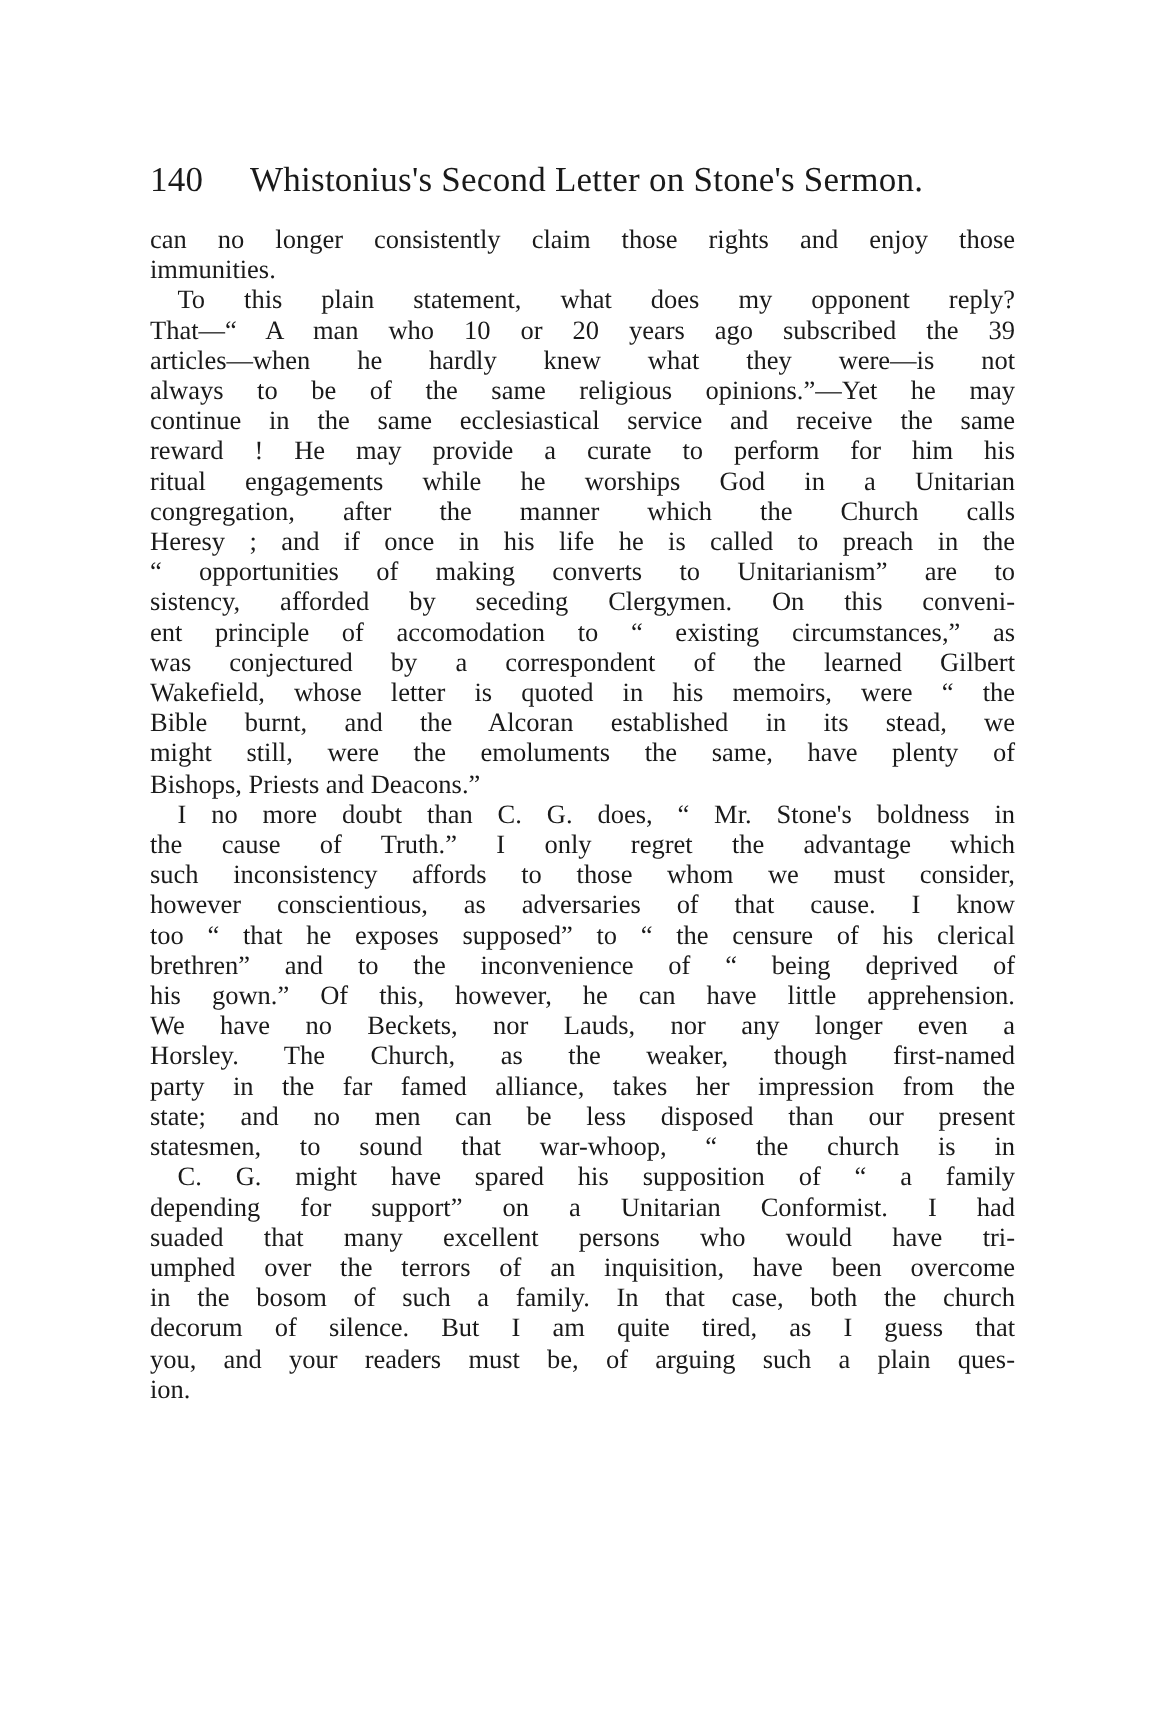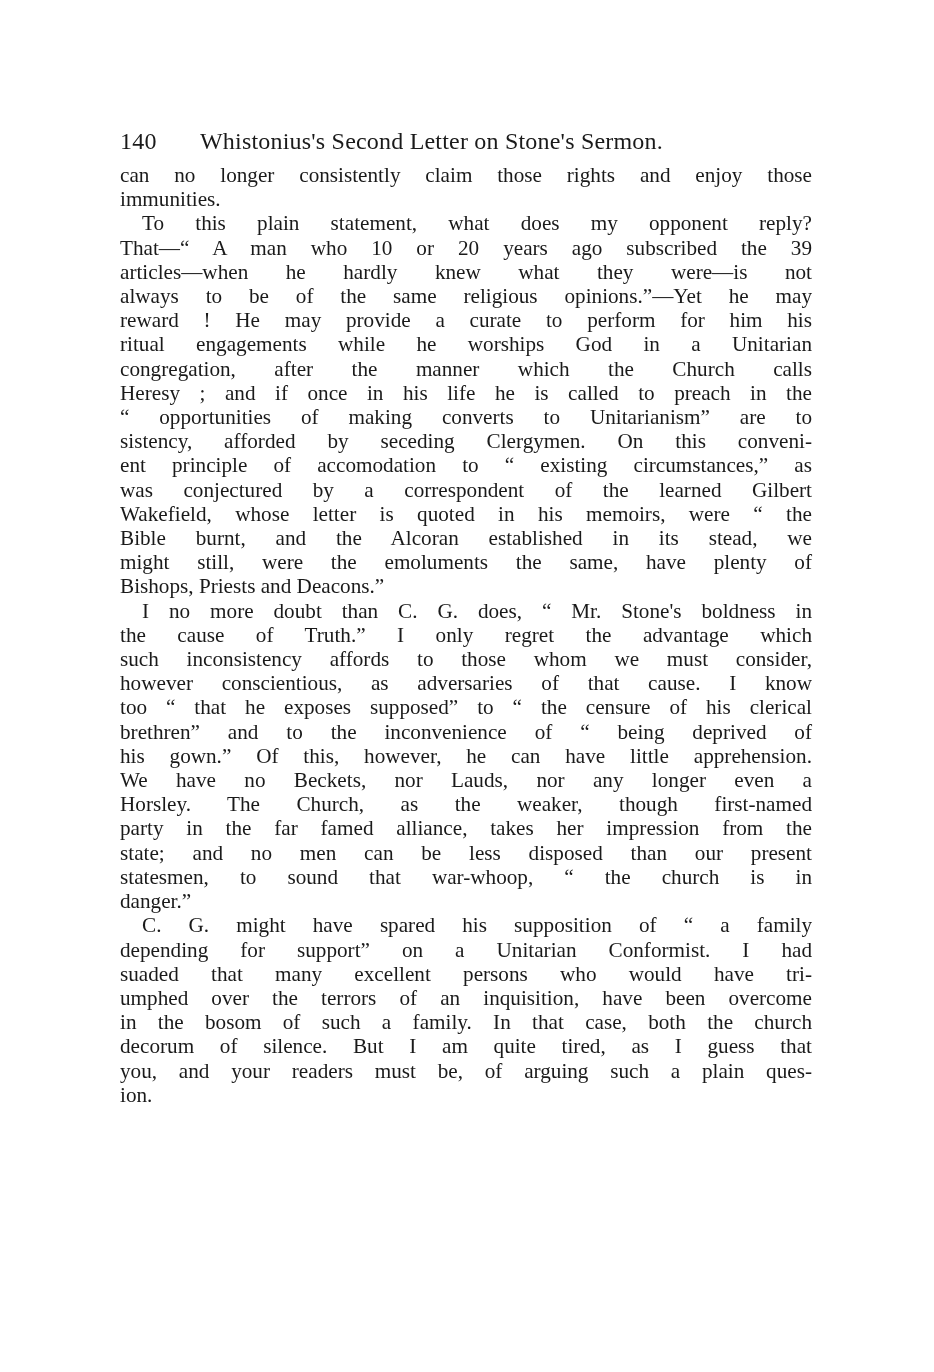--- a/index.html
+++ b/index.html
@@ -16,35 +16,35 @@
       font-family: "Liberation Serif", "DejaVu Serif", serif;
     }
     .page {
       position: absolute;
       left: 120px;
       top: 128px;
       width: 692px;
     }
     .running-head {
       display: flex;
-      align-items: flex-start;
+      align-items: center;
       height: 34px;
-      font-size: 24px;
+      font-size: 28px;
       letter-spacing: 0.2px;
     }
     .running-head .page-number {
       font-style: normal;
       width: 80px;
       flex: none;
     }
     .running-head .running-title {
       white-space: nowrap;
     }
     .body-text {
-      margin-top: 1px;
+      margin-top: 17px;
       font-size: 21.2px;
       line-height: 24.2px;
       text-align: justify;
       hyphens: manual;
     }
     .body-text p {
       margin: 0;
       text-indent: 0;
     }
     .body-text .line {
@@ -73,20 +73,21 @@
   <div class="body-text" id="body-text">
       <p>
         <span class="line">can no longer consistently claim those rights and enjoy those</span>
         <span class="line last">immunities.</span>
       </p>
       <p>
         <span class="line indented">To this plain statement, what does my opponent reply?</span>
         <span class="line">That—“ A man who 10 or 20 years ago subscribed the 39</span>
         <span class="line">articles—when he hardly knew what they were—is not</span>
         <span class="line">always to be of the same religious opinions.”—Yet he may</span>
+        <span class="line">continue in the same ecclesiastical service and receive the same</span>
         <span class="line">reward ! He may provide a curate to perform for him his</span>
         <span class="line">ritual engagements while he worships God in a Unitarian</span>
         <span class="line">congregation, after the manner which the Church calls</span>
         <span class="line">Heresy ; and if once in his life he is called to preach in the</span>
         <span class="line">“ opportunities of making converts to Unitarianism” are to</span>
         <span class="line">sistency, afforded by seceding Clergymen. On this conveni-</span>
         <span class="line">ent principle of accomodation to “ existing circumstances,” as</span>
         <span class="line">was conjectured by a correspondent of the learned Gilbert</span>
         <span class="line">Wakefield, whose letter is quoted in his memoirs, were “ the</span>
         <span class="line">Bible burnt, and the Alcoran established in its stead, we</span>
@@ -99,21 +100,20 @@
         <span class="line">such inconsistency affords to those whom we must consider,</span>
         <span class="line">however conscientious, as adversaries of that cause. I know</span>
         <span class="line">too “ that he exposes supposed” to “ the censure of his clerical</span>
         <span class="line">brethren” and to the inconvenience of “ being deprived of</span>
         <span class="line">his gown.” Of this, however, he can have little apprehension.</span>
         <span class="line">We have no Beckets, nor Lauds, nor any longer even a</span>
         <span class="line">Horsley. The Church, as the weaker, though first-named</span>
         <span class="line">party in the far famed alliance, takes her impression from the</span>
         <span class="line">state; and no men can be less disposed than our present</span>
         <span class="line">statesmen, to sound that war-whoop, “ the church is in</span>
-        <span class="line last">danger.”</span>
       </p>
       <p>
         <span class="line indented">C. G. might have spared his supposition of “ a family</span>
         <span class="line">depending for support” on a Unitarian Conformist. I had</span>
         <span class="line">suaded that many excellent persons who would have tri-</span>
         <span class="line">umphed over the terrors of an inquisition, have been overcome</span>
         <span class="line">in the bosom of such a family. In that case, both the church</span>
         <span class="line">decorum of silence. But I am quite tired, as I guess that</span>
         <span class="line">you, and your readers must be, of arguing such a plain ques-</span>
         <span class="line last">ion.</span>

